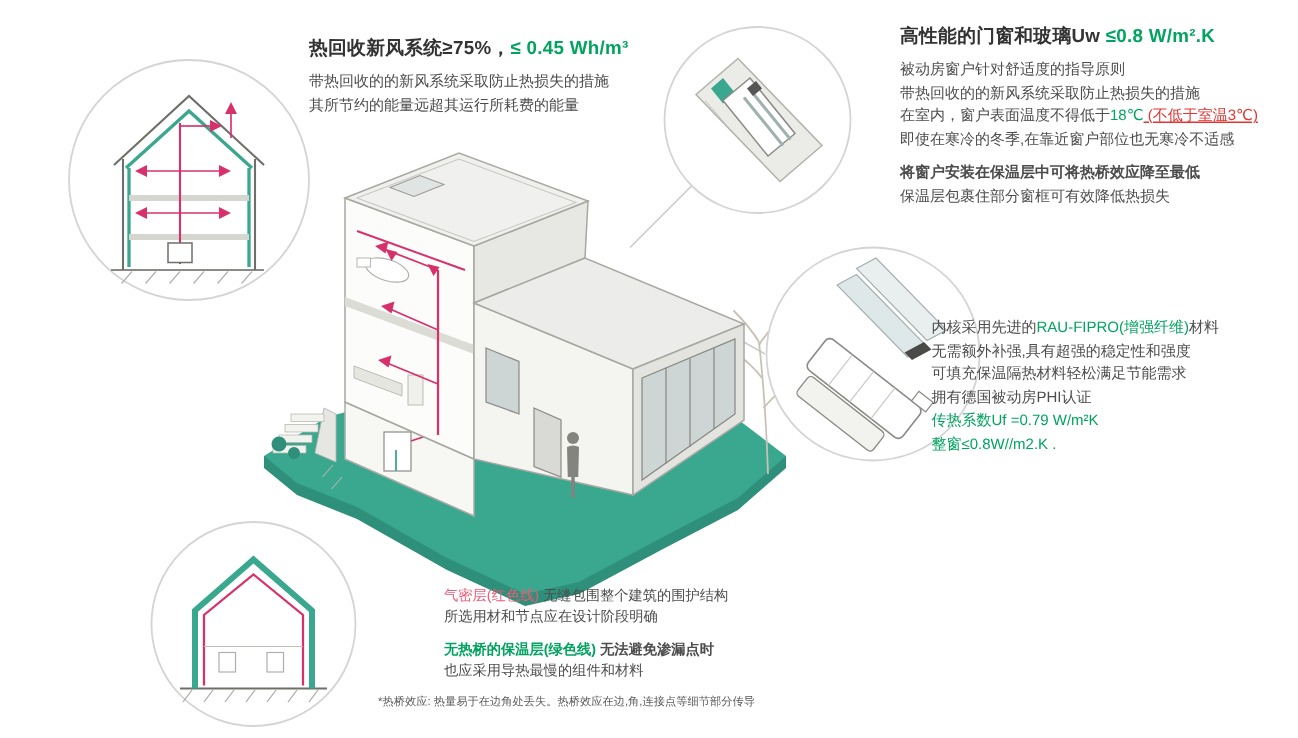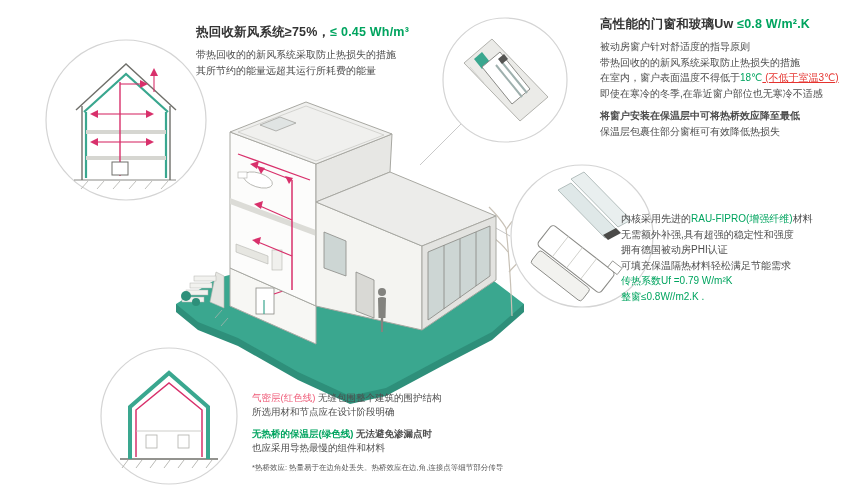--- a/index.html
+++ b/index.html
@@ -7,21 +7,21 @@
     --c-pink:#ef5a77; --c-magenta:#d8306b; --c-dark:#333333; --c-body:#4d4d4d;
   }
   *{margin:0;padding:0;box-sizing:border-box;}
   body{background:#ffffff;font-family:"Liberation Sans","DejaVu Sans",sans-serif;}
   .canvas{position:relative;width:865px;height:492px;background:#fff;overflow:hidden;}
   .abs{position:absolute;}
   .block{color:var(--c-body,#4d4d4d);}
   .title{font-size:12.5px;font-weight:bold;color:var(--c-dark,#333);letter-spacing:.2px;margin-bottom:6px;}
   .title-sm{font-size:12px;font-weight:bold;color:var(--c-dark,#333);margin-bottom:5px;}
   .line{font-size:10px;line-height:1.55;}
-  .line-sm{font-size:9.5px;line-height:1.5;}
+  .line-sm{font-size:9.5px;line-height:1.5;margin-left:44px;}
   .t-green{color:var(--c-green,#00a45f);}
   .t-red{color:var(--c-red,#e5332f);text-decoration:underline;}
   .t-pink{color:var(--c-pink,#ef5a77);}
   .t-bold{font-weight:normal;}
   .gap{margin-top:7px;font-weight:bold;}
   .note{font-size:7.5px;color:#5a5a5a;margin-top:8px;white-space:nowrap;}
 </style>
 </head>
 <body>
 
@@ -186,41 +186,41 @@
         <line x1="114" y1="115" x2="108" y2="123"></line>
       </g>
       <path d="M32,114 L32,62 L71,28 L110,62 L110,114" fill="none" stroke="#3aa78f" stroke-width="4"></path>
       <path d="M38,112 L38,65 L71,38 L104,65 L104,112" fill="none" stroke="#d8306b" stroke-width="1.5"></path>
       <line x1="38" y1="86" x2="104" y2="86" stroke="#c0c0bb" stroke-width="0.8"></line>
       <rect x="48" y="90" width="11" height="13" fill="#ffffff" stroke="#b0b0ab" stroke-width="0.8"></rect>
       <rect x="80" y="90" width="11" height="13" fill="#ffffff" stroke="#b0b0ab" stroke-width="0.8"></rect>
     </g>
   </svg>
 
-  <div class="abs block" style="left:196px;top:24px;width:255px">
+  <div class="abs block" style="left:206px;top:24px;width:255px">
     <div class="title"><span>热回收新风系统≥75%，</span><span class="t-green">≤ 0.45 Wh/m³</span></div>
     <div class="line">带热回收的的新风系统采取防止热损失的措施</div>
     <div class="line">其所节约的能量远超其运行所耗费的能量</div>
   </div>
 
   <div class="abs block" style="left:600px;top:16px;width:276px">
     <div class="title"><span>高性能的门窗和玻璃Uw </span><span class="t-green">≤0.8 W/m².K</span></div>
     <div class="line">被动房窗户针对舒适度的指导原则</div>
     <div class="line">带热回收的的新风系统采取防止热损失的措施</div>
     <div class="line"><span>在室内，窗户表面温度不得低于</span><span class="t-green">18℃</span><span class="t-red"> (不低于室温3℃)</span></div>
     <div class="line">即使在寒冷的冬季,在靠近窗户部位也无寒冷不适感</div>
     <div class="line gap">将窗户安装在保温层中可将热桥效应降至最低</div>
     <div class="line">保温层包裹住部分窗框可有效降低热损失</div>
   </div>
 
   <div class="abs block" style="left:621px;top:211px;width:206px">
     <div class="line"><span>内核采用先进的</span><span class="t-green">RAU-FIPRO(增强纤维)</span><span>材料</span></div>
     <div class="line">无需额外补强,具有超强的稳定性和强度</div>
+    <div class="line">可填充保温隔热材料轻松满足节能需求</div>
     <div class="line">拥有德国被动房PHI认证</div>
-    <div class="line">可填充保温隔热材料轻松满足节能需求</div>
     <div class="line t-green t-bold">传热系数Uf =0.79 W/m²K</div>
     <div class="line t-green t-bold">整窗≤0.8W//m2.K .</div>
   </div>
 
   <div class="abs block" style="left:252px;top:391px;width:238px">
     <div class="line-sm"><span class="t-pink">气密层(红色线)</span><span> 无缝包围整个建筑的围护结构</span></div>
     <div class="line-sm">所选用材和节点应在设计阶段明确</div>
     <div class="line-sm gap"><span class="t-green">无热桥的保温层(绿色线)</span><span> 无法避免渗漏点时</span></div>
     <div class="line-sm">也应采用导热最慢的组件和材料</div>
     <div class="note">*热桥效应: 热量易于在边角处丢失。热桥效应在边,角,连接点等细节部分传导</div>

